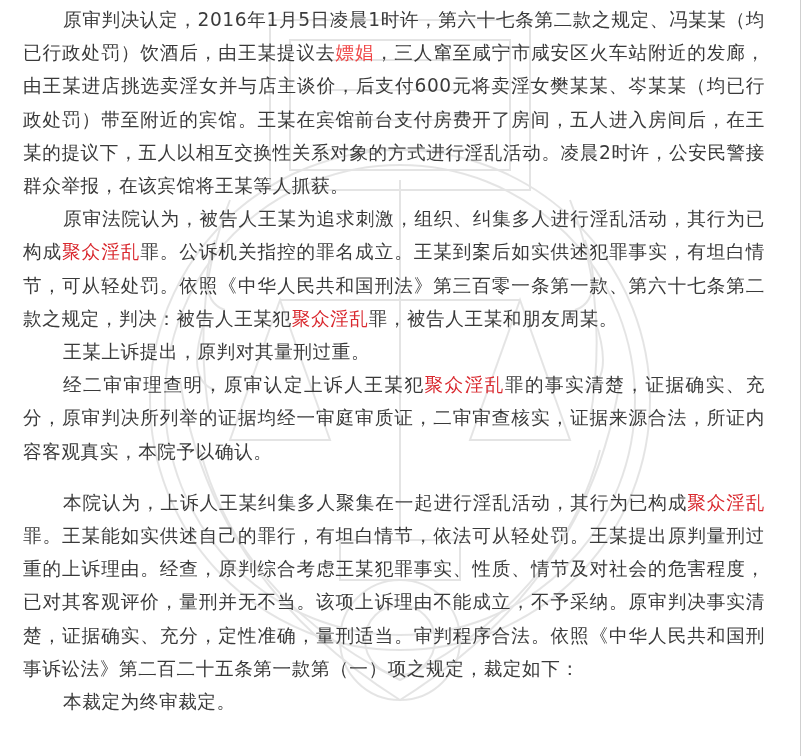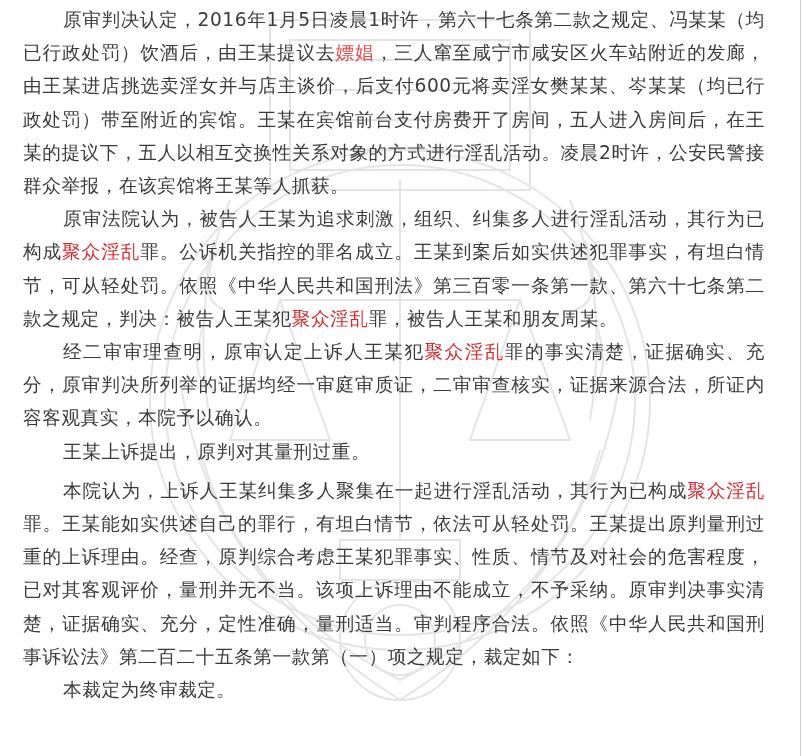--- a/index.html
+++ b/index.html
@@ -13,21 +13,21 @@
     pointer-events: none; opacity: 0.22;
   }
   .right-border {
     position: absolute; right: 2px; top: 0; width: 1px; height: 756px; background: #cfcfcf;
   }
   .doc {
     position: absolute; left: 23px; top: 3px; width: 742px;
     color: #3a3a3a; font-size: 18.6px; line-height: 33.2px; letter-spacing: 0.6px;
   }
   .doc p { margin: 0; text-indent: 40px; text-align: justify; }
-  .doc p.gap { margin-top: 6px; }
+  .doc p.gap { margin-top: 18px; }
   .kw { color: #d9282e; }
 </style>
 </head>
 <body>
 
 <svg class="watermark" viewBox="0 0 560 756" xmlns="http://www.w3.org/2000/svg">
   <g fill="none" stroke="#8a8a8a" stroke-width="2">
     <circle cx="280" cy="400" r="250"></circle>
     <circle cx="280" cy="400" r="235"></circle>
     <rect x="150" y="20" width="260" height="170"></rect>
@@ -45,17 +45,17 @@
     <path d="M110 200 q-40 100 -20 220 M450 200 q40 100 20 220"></path>
     <path d="M95 240 q-20 60 10 70 M465 240 q20 60 -10 70 M85 320 q-20 60 10 70 M475 320 q20 60 -10 70"></path>
   </g>
 </svg>
 
 <div class="right-border"></div>
 
 <div class="doc" id="doc">
     <p><span>原审判决认定，2016年1月5日凌晨1时许，第六十七条第二款之规定、冯某某（均已行政处罚）饮酒后，由王某提议去</span><span class="kw" style="color: #ef4444;">嫖娼</span><span>，三人窜至咸宁市咸安区火车站附近的发廊，由王某进店挑选卖淫女并与店主谈价，后支付600元将卖淫女樊某某、岑某某（均已行政处罚）带至附近的宾馆。王某在宾馆前台支付房费开了房间，五人进入房间后，在王某的提议下，五人以相互交换性关系对象的方式进行淫乱活动。凌晨2时许，公安民警接群众举报，在该宾馆将王某等人抓获。</span></p>
     <p><span>原审法院认为，被告人王某为追求刺激，组织、纠集多人进行淫乱活动，其行为已构成</span><span class="kw" style="color: rgb(217, 40, 46);">聚众淫乱</span><span>罪。公诉机关指控的罪名成立。王某到案后如实供述犯罪事实，有坦白情节，可从轻处罚。依照《中华人民共和国刑法》第三百零一条第一款、第六十七条第二款之规定，判决：被告人王某犯</span><span class="kw" style="color: rgb(217, 40, 46);">聚众淫乱</span><span>罪，被告人王某和朋友周某。</span></p>
+    <p><span>王某上诉提出，原判对其量刑过重。</span></p>
     <p><span>经二审审理查明，原审认定上诉人王某犯</span><span class="kw" style="color: rgb(217, 40, 46);">聚众淫乱</span><span>罪的事实清楚，证据确实、充分，原审判决所列举的证据均经一审庭审质证，二审审查核实，证据来源合法，所证内容客观真实，本院予以确认。</span></p>
-    <p><span>王某上诉提出，原判对其量刑过重。</span></p>
     <p class="gap"><span>本院认为，上诉人王某纠集多人聚集在一起进行淫乱活动，其行为已构成</span><span class="kw" style="color: rgb(217, 40, 46);">聚众淫乱</span><span>罪。王某能如实供述自己的罪行，有坦白情节，依法可从轻处罚。王某提出原判量刑过重的上诉理由。经查，原判综合考虑王某犯罪事实、性质、情节及对社会的危害程度，已对其客观评价，量刑并无不当。该项上诉理由不能成立，不予采纳。原审判决事实清楚，证据确实、充分，定性准确，量刑适当。审判程序合法。依照《中华人民共和国刑事诉讼法》第二百二十五条第一款第（一）项之规定，裁定如下：</span></p>
     <p><span>本裁定为终审裁定。</span></p>
   </div>
 
 </body></html>

